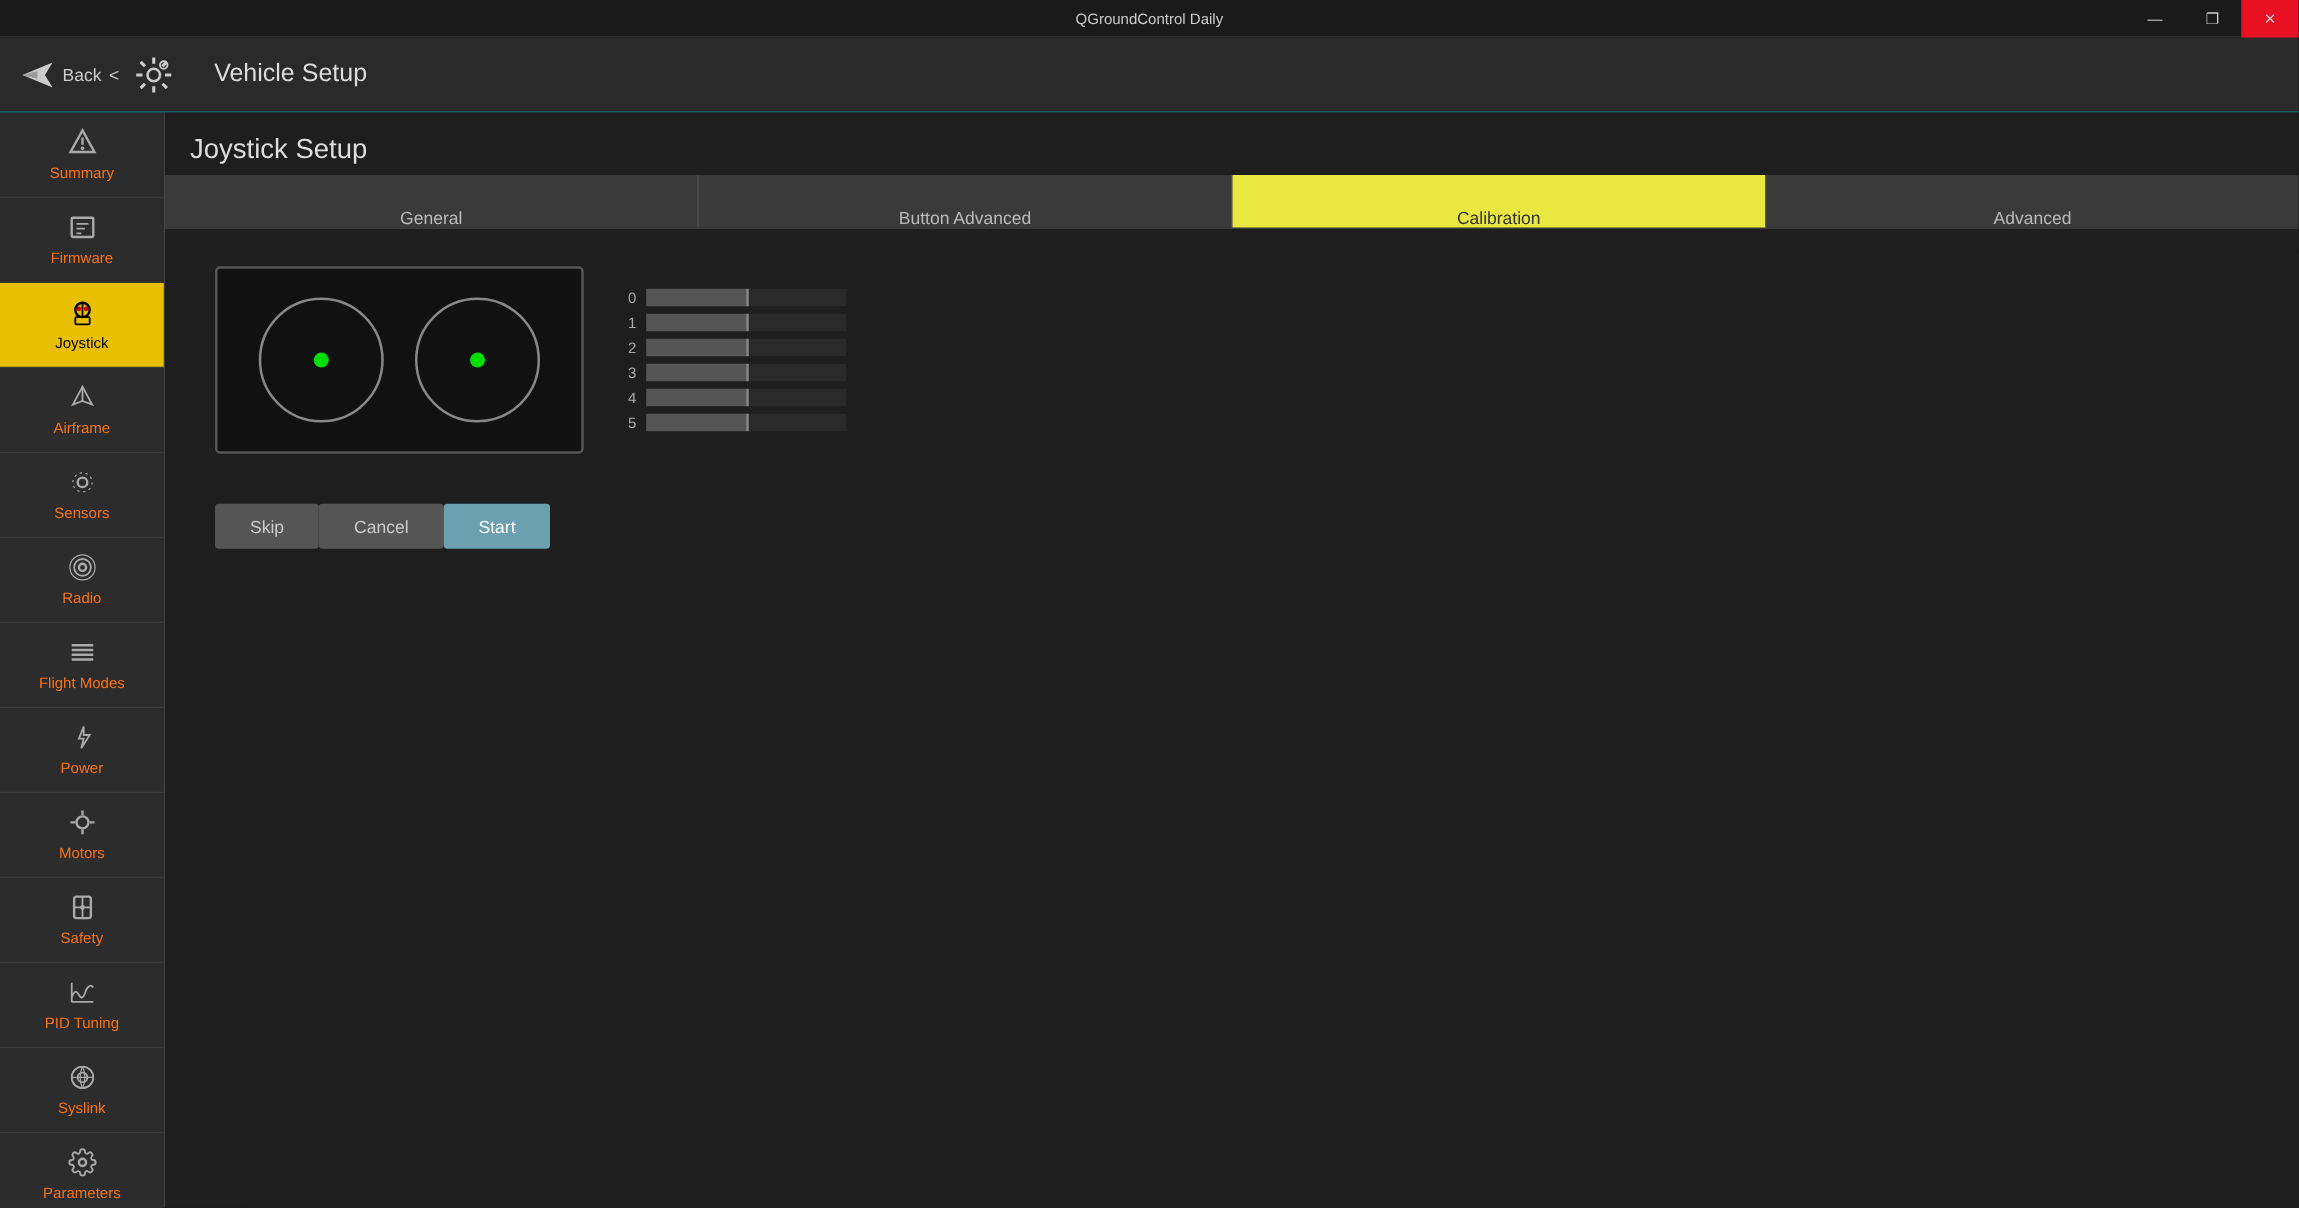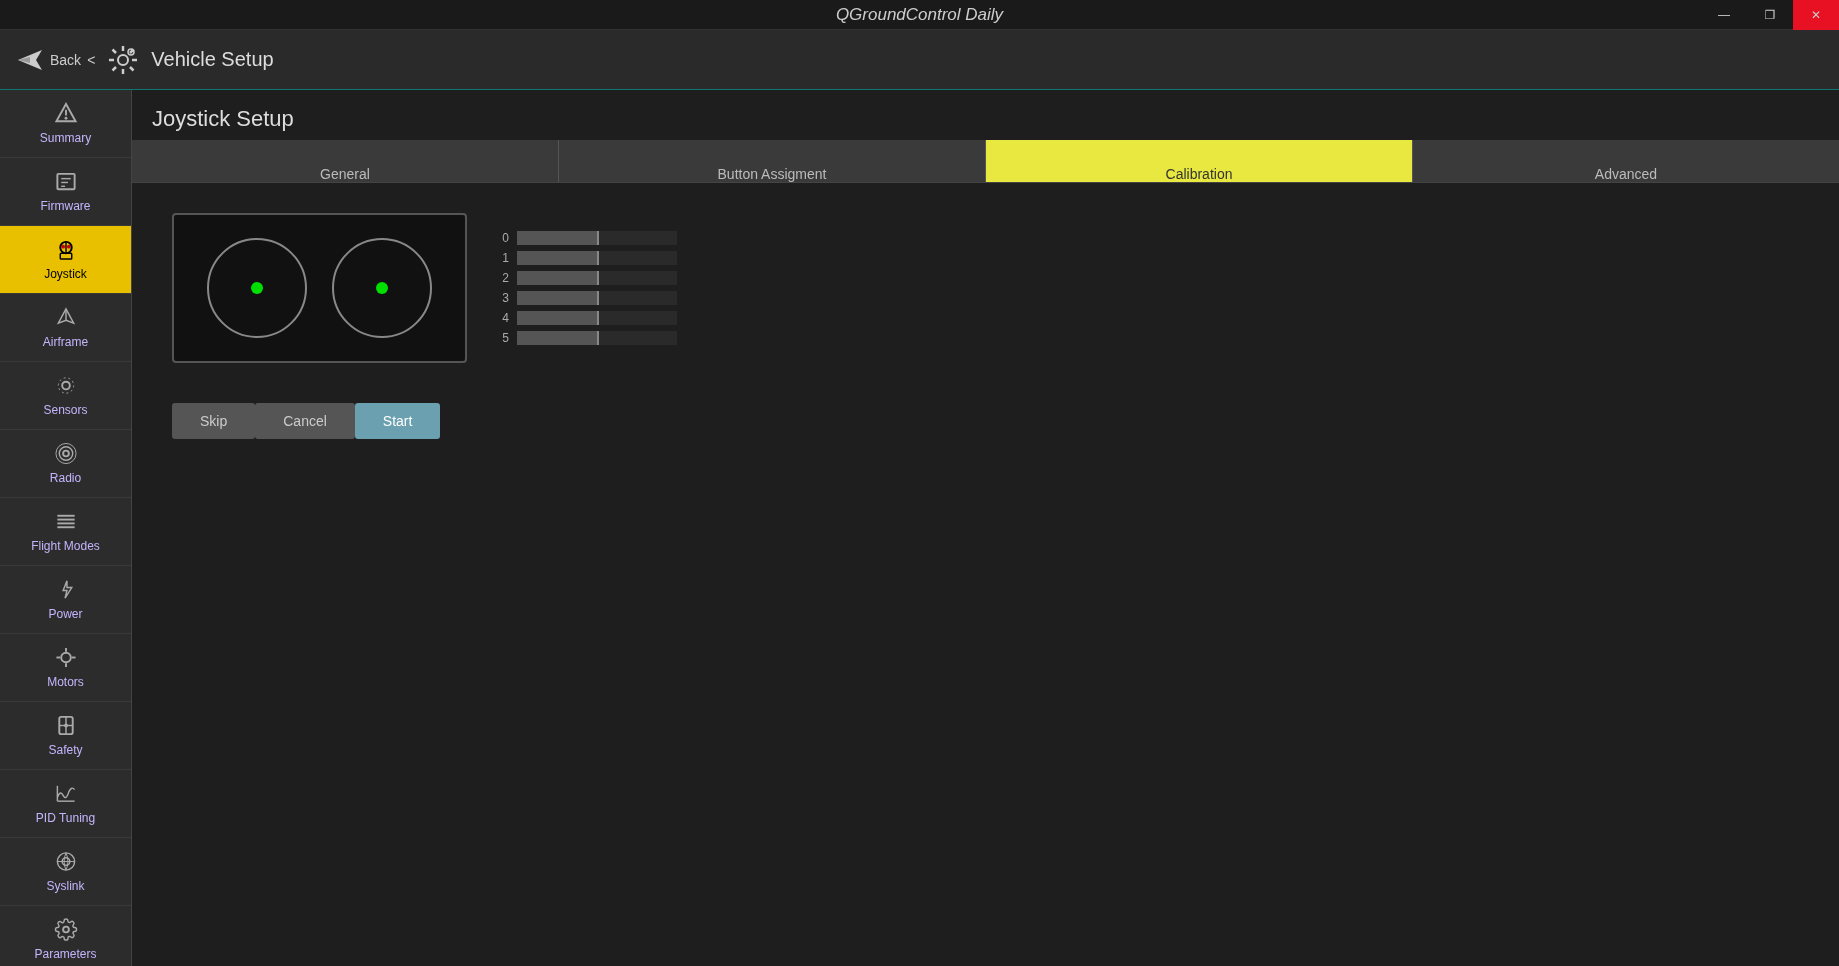--- a/index.html
+++ b/index.html
@@ -18,22 +18,21 @@
       background: #1a1a1a;
       height: 30px;
       display: flex;
       align-items: center;
       justify-content: center;
       position: relative;
       border-bottom: 1px solid #333;
     }
     .title-bar-title {
       color: #ccc;
-      font-size: 17px;
-      font-style: italic;
+      font-size: 12px;
     }
     .title-bar-controls {
       position: absolute;
       right: 0;
       top: 0;
       display: flex;
       align-items: center;
       height: 30px;
     }
     .title-btn {
@@ -64,20 +63,21 @@
       align-items: center;
       gap: 6px;
       color: #ccc;
       cursor: pointer;
       font-size: 14px;
     }
     .top-nav-title {
       font-size: 20px;
       color: #ddd;
       font-weight: 400;
+      margin-left: 20px;
     }
 
     
     .main-layout {
       display: flex;
       height: calc(966px - 30px - 60px);
     }
 
     
     .sidebar {
@@ -97,21 +97,21 @@
       cursor: pointer;
       gap: 6px;
       border-bottom: 1px solid #3a3a3a;
       min-height: 68px;
     }
     .sidebar-item.active {
       background: #e8c000;
     }
     .sidebar-item.active .sidebar-label { color: #000; }
     .sidebar-label {
-      color: #c4b5fd;
+      color: #f97316;
       font-size: 12px;
       text-align: center;
     }
 
     
     .content {
       flex: 1;
       background: #1e1e1e;
       display: flex;
       flex-direction: column;
@@ -437,21 +437,21 @@
   </div>
 
   <div class="content">
     <div class="page-title">Joystick Setup</div>
 
     <div class="tabs">
       <div class="tab">
         <span>General</span>
       </div>
       <div class="tab">
-        <span>Button Assigment</span>
+        <span>Button Advanced</span>
       </div>
       <div class="tab active">
         <span>Calibration</span>
       </div>
       <div class="tab">
         <span>Advanced</span>
       </div>
     </div>
 
     <div class="calibration-area">

